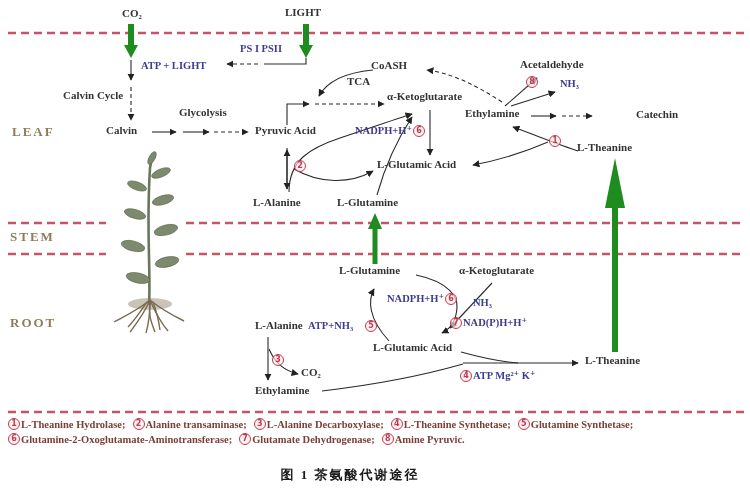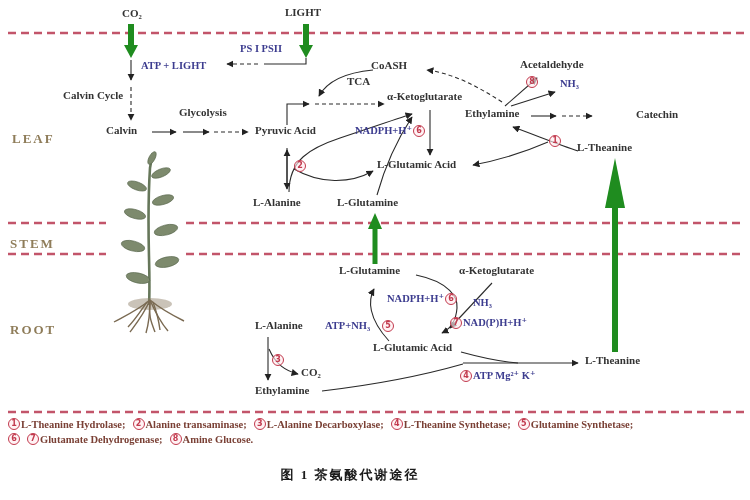--- a/index.html
+++ b/index.html
@@ -17,21 +17,20 @@
   .badge{
     box-sizing:border-box;display:inline-flex;align-items:center;justify-content:center;
     width:12px;height:12px;border:1.2px solid var(--badge);border-radius:50%;
     color:var(--badge);font-size:8px;line-height:1;font-weight:bold;
     font-family:"DejaVu Sans",sans-serif;background:rgba(255,235,238,.65);
   }
   .badge.abs{position:absolute;z-index:3;}
   .sec-label{
     position:absolute;z-index:2;font-size:13px;font-weight:bold;letter-spacing:2px;
     color:var(--section-label);
-    margin-top:7px;
   }
   #legend{
     position:absolute;left:8px;top:418px;width:738px;z-index:2;
     color:var(--legend-text);font-size:10.5px;font-weight:bold;
   }
   .legend-row{display:flex;align-items:center;gap:7px;margin-bottom:3px;white-space:nowrap;}
   .legend-item{display:inline-flex;align-items:center;gap:1px;}
   #caption{
     position:absolute;left:110px;top:466px;width:480px;z-index:2;text-align:center;
     font-size:13px;font-weight:bold;letter-spacing:2px;color:var(--caption);
@@ -226,21 +225,21 @@
       <div class="node cof" style="left: 473px; top: 297px;">
         <span>NH₃</span>
       </div>
       <div class="node cof" style="left: 450px; top: 317px;">
         <span class="badge">7</span>
         <span>NAD(P)H+H⁺</span>
       </div>
       <div class="node met" style="left: 255px; top: 320px;">
         <span>L-Alanine</span>
       </div>
-      <div class="node cof" style="left: 325px; top: 320px; gap: 12px;">
+      <div class="node cof" style="left: 308px; top: 320px; gap: 12px;">
         <span>ATP+NH₃</span>
         <span class="badge">5</span>
       </div>
       <div class="node met" style="left: 373px; top: 342px;">
         <span>L-Glutamic Acid</span>
       </div>
       <div class="node met" style="left: 301px; top: 367px;">
         <span>CO₂</span>
       </div>
       <div class="node met" style="left: 255px; top: 385px;">
@@ -278,27 +277,28 @@
           <span>L-Theanine Synthetase;</span>
         </span>
         <span class="legend-item">
           <span class="badge">5</span>
           <span>Glutamine Synthetase;</span>
         </span>
       </div>
       <div class="legend-row">
         <span class="legend-item">
           <span class="badge">6</span>
+          <span>Glutamine-2-Oxoglutamate-Aminotransferase;</span>
         </span>
         <span class="legend-item">
           <span class="badge">7</span>
           <span>Glutamate Dehydrogenase;</span>
         </span>
         <span class="legend-item">
           <span class="badge">8</span>
-          <span>Amine Glucose.</span>
+          <span>Amine Pyruvic.</span>
         </span>
       </div>
     </div>
 
   <div id="caption">图 1  茶氨酸代谢途径</div>
 
 </div>
 
 </body></html>

